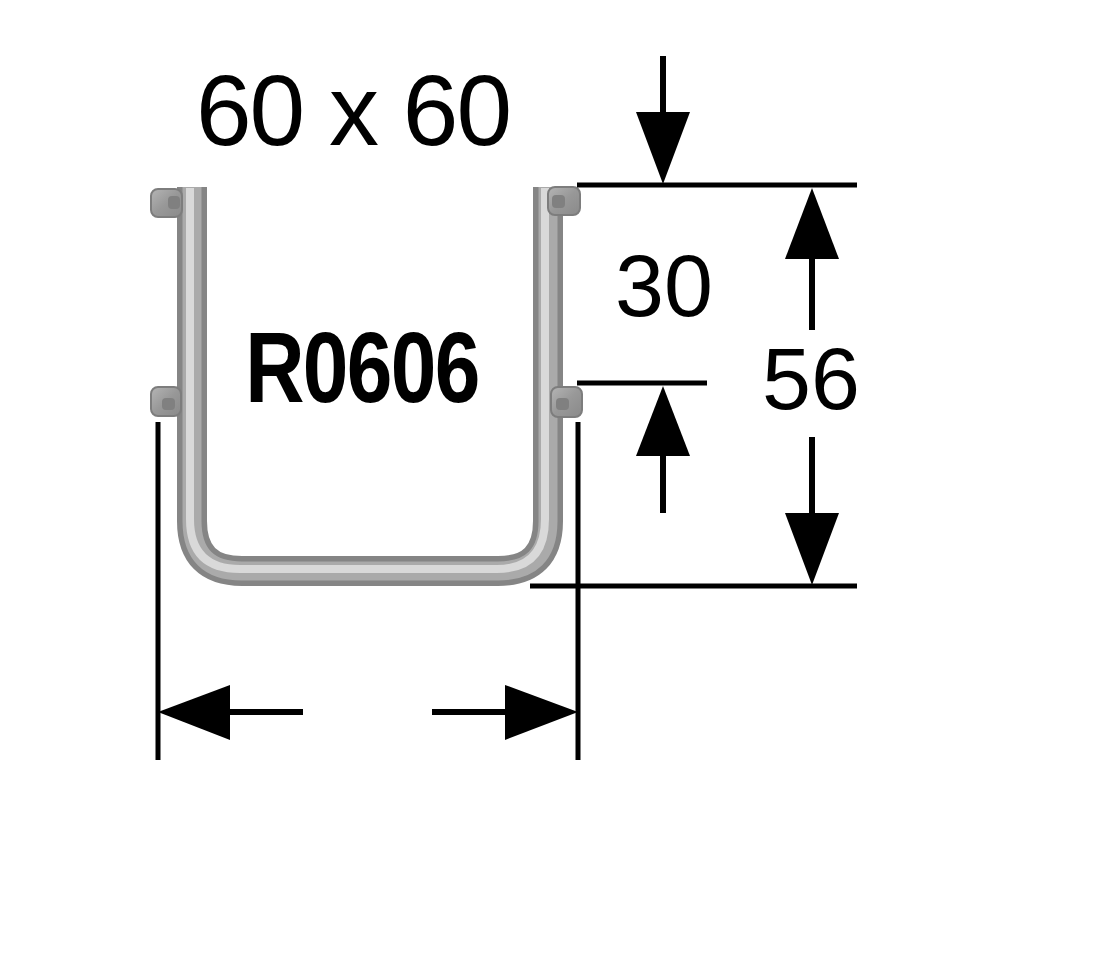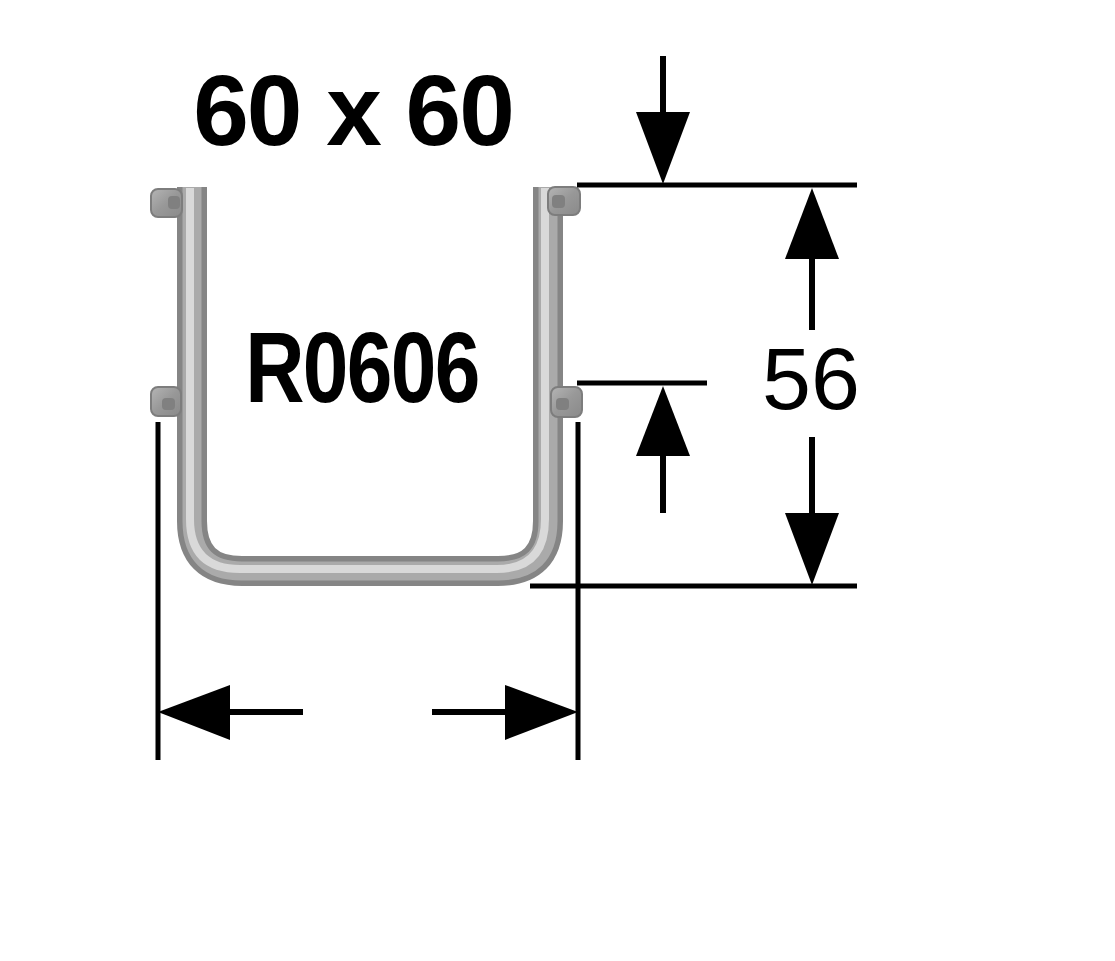--- a/index.html
+++ b/index.html
@@ -22,21 +22,21 @@
   }
   .label {
     position: absolute;
     color: #000000;
     white-space: nowrap;
     line-height: 1;
     transform: translate(-50%, -50%);
   }
   .label.title {
     font-size: 100px;
-    font-weight: 700;
+    font-weight: 400;
     letter-spacing: -2px;
   }
   .label.part {
     font-size: 100px;
     font-weight: 700;
     transform: translate(-50%, -50%) scaleX(0.82);
     letter-spacing: -2px;
   }
   .label.dim {
     font-size: 88px;
@@ -109,17 +109,18 @@
       <line class="dimline" x1="228" y1="712" x2="303" y2="712" stroke-width="6"></line>
       <line class="dimline" x1="432" y1="712" x2="507" y2="712" stroke-width="6"></line>
       <polygon class="dimhead" points="578,712 505,685 505,740"></polygon>
     </g>
   </svg>
 
   <div class="label title" style="left:353px; top:110px;">60 x 60</div>
 
   <div class="label part" style="left:362px; top:367px;">R0606</div>
 
+  <div class="label dim" style="left:664px; top:286px;">30</div>
 
   <div class="label dim" style="left:811px; top:379px;">56</div>
 
 
 </div>
 
 </body></html>

